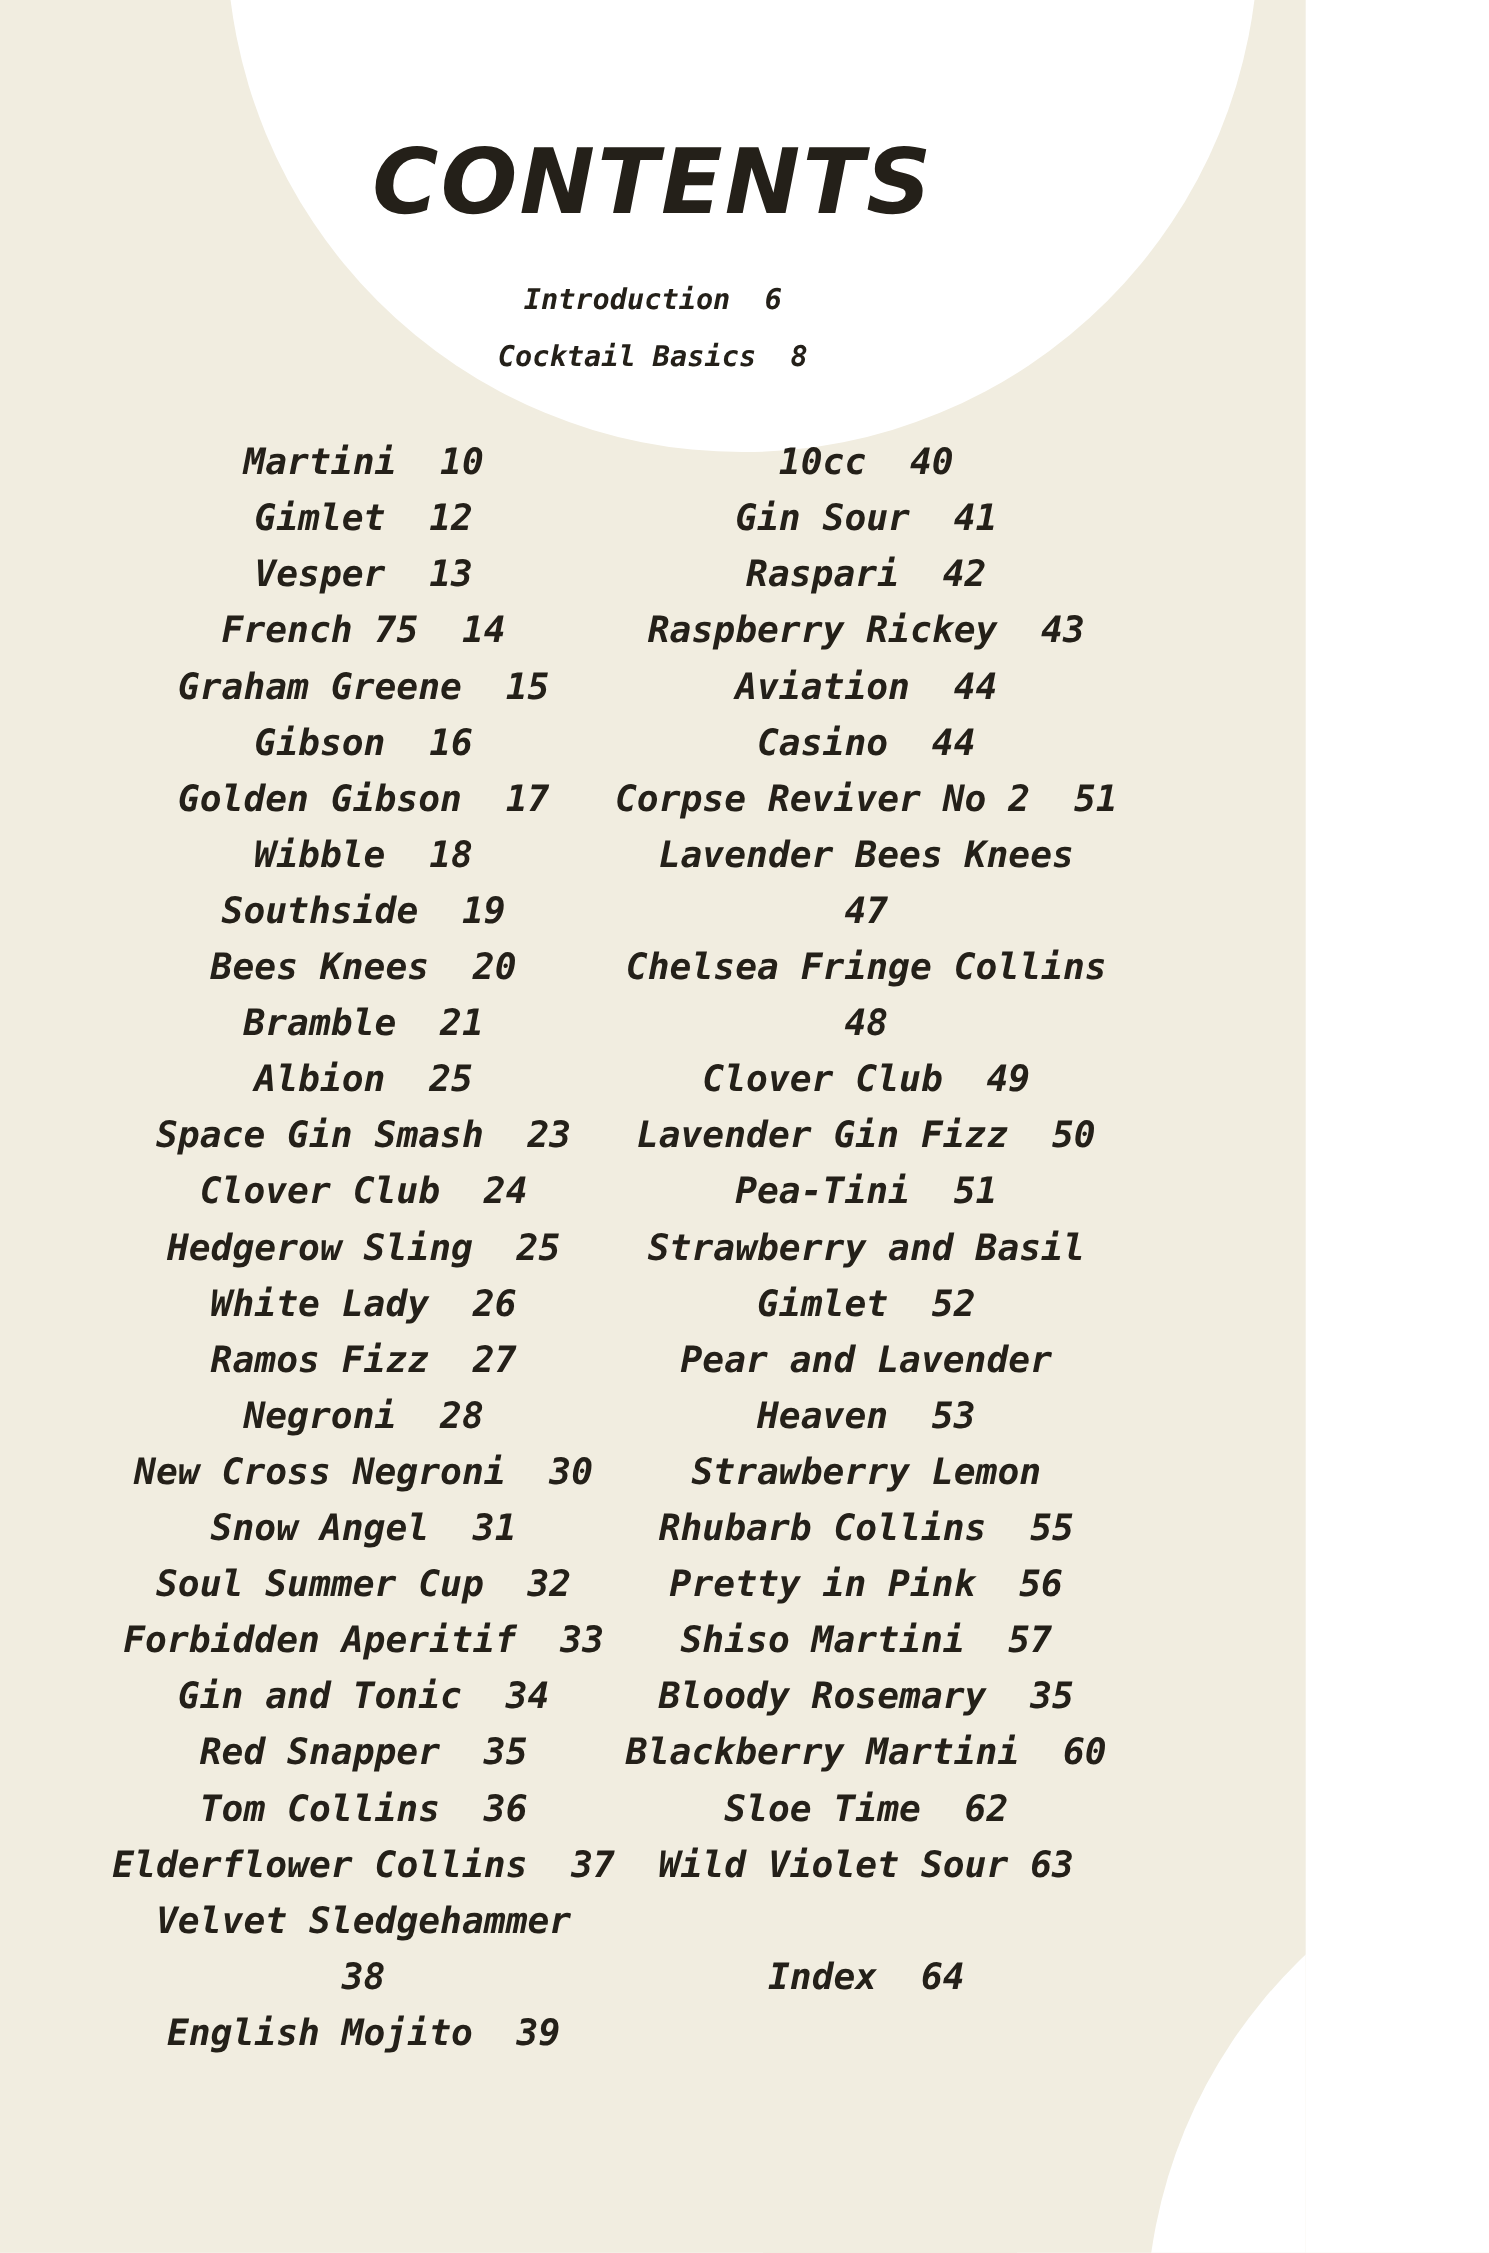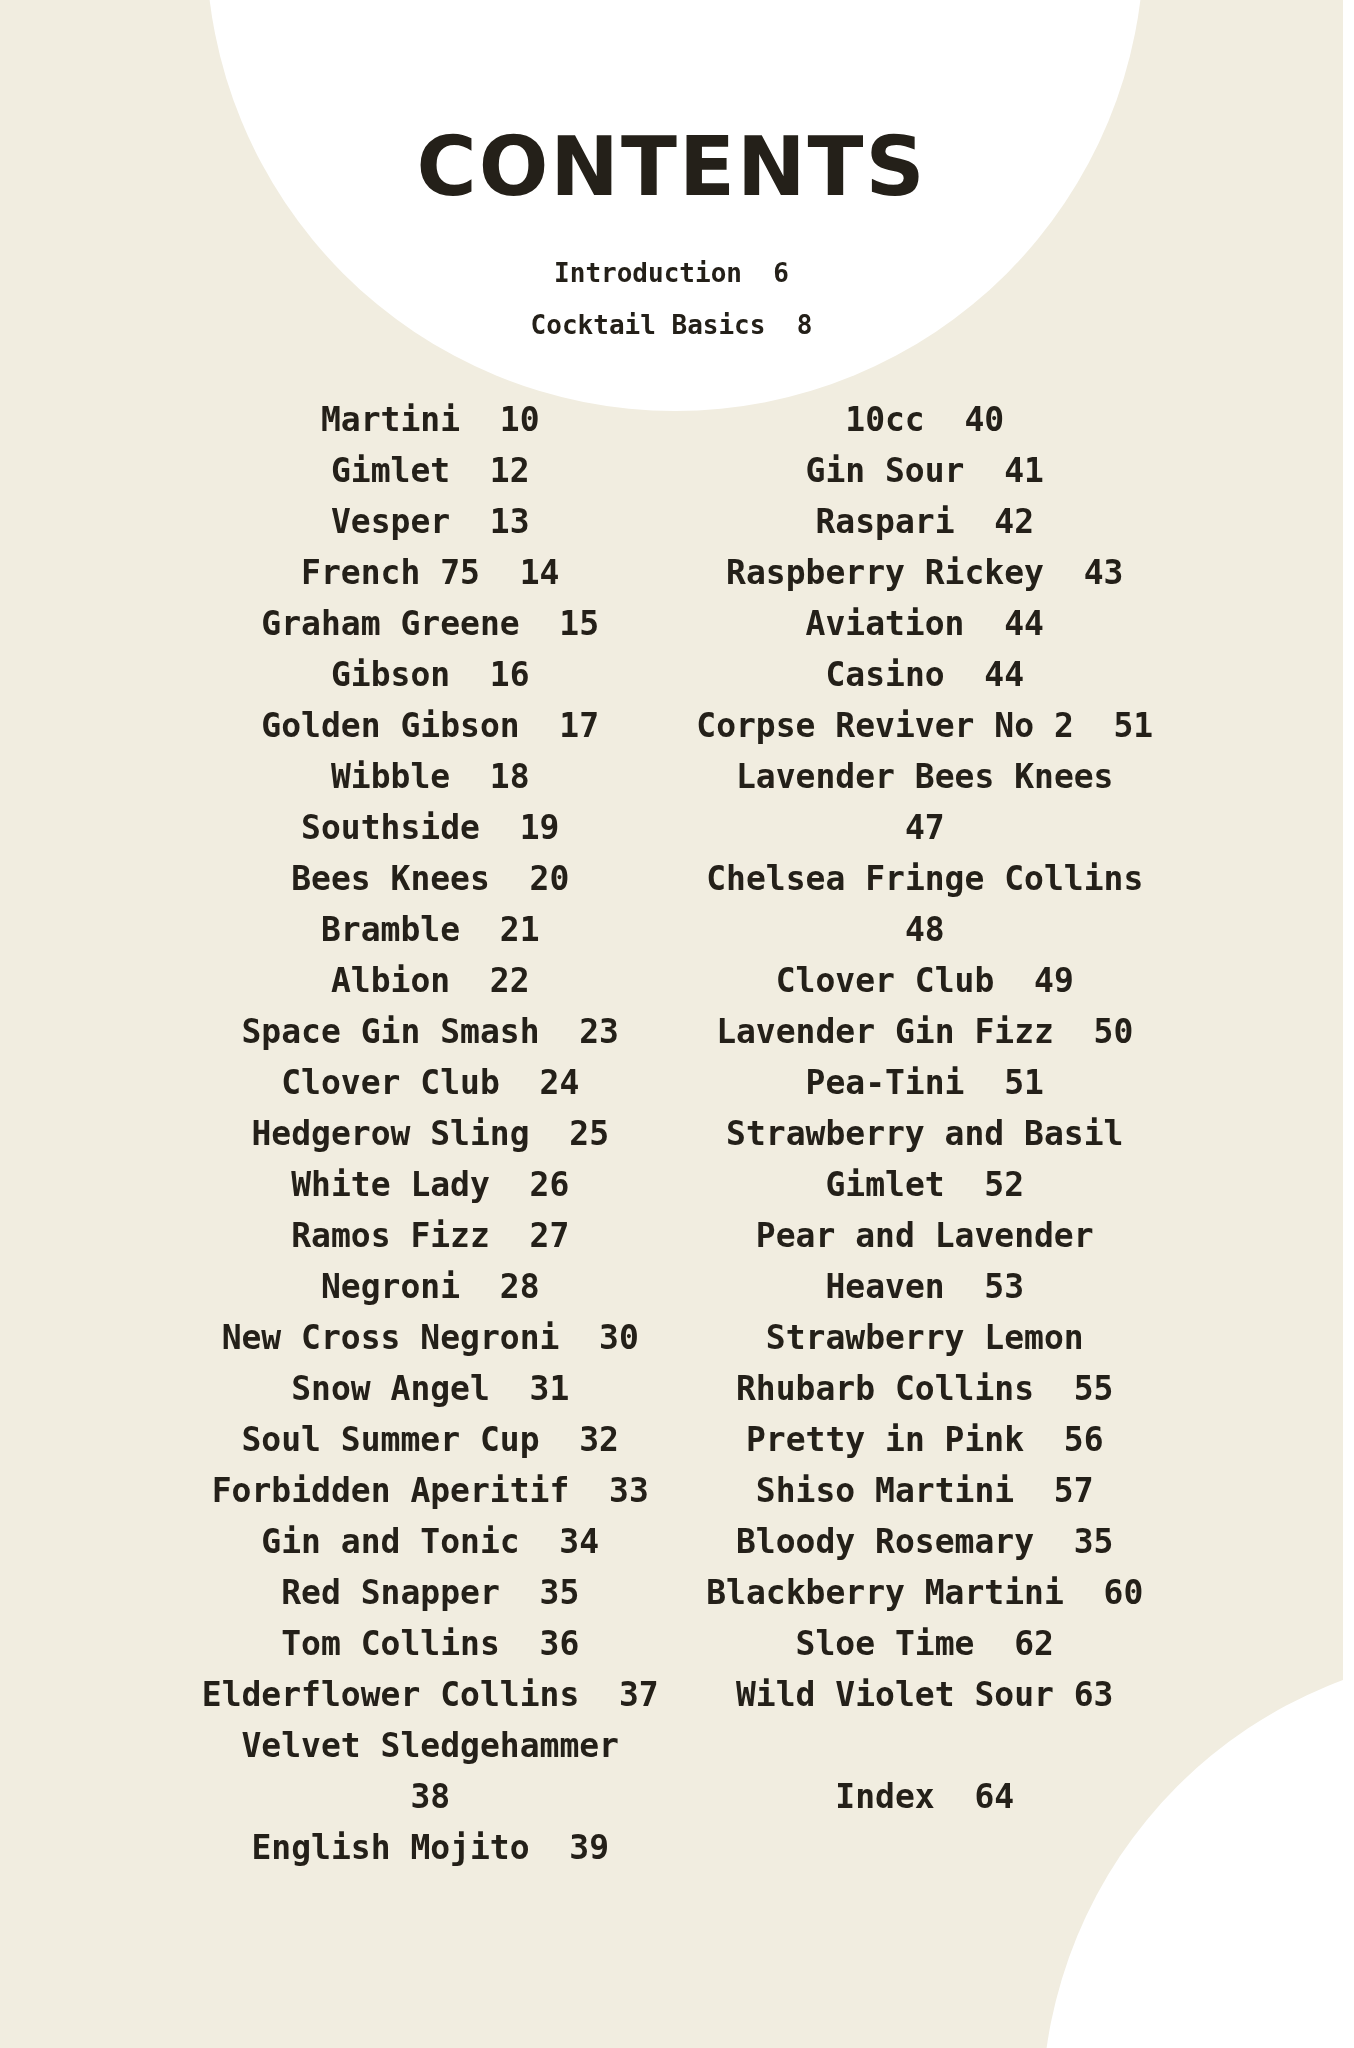--- a/index.html
+++ b/index.html
@@ -5,26 +5,27 @@
   :root {
     --bg: #f1ede0;
     --circle: #ffffff;
     --text: #242019;
   }
   * { margin: 0; padding: 0; box-sizing: border-box; }
   html, body { width: 1354px; height: 2048px; }
   body { overflow: hidden; }
   .page {
     position: relative;
-    width: 1343px;
+    width: 1187px;
     height: 2048px;
     background: var(--bg);
     overflow: hidden;
     font-family: "DejaVu Sans Mono", monospace;
     color: var(--text);
+    font-style: italic;
   }
   .circle {
     position: absolute;
     background: var(--circle);
     border-radius: 50%;
   }
   .circle-top {
     left: 206px;
     top: -527px;
     width: 938px;
@@ -103,21 +104,21 @@
         <div class="toc-line">Gimlet  12</div>
         <div class="toc-line">Vesper  13</div>
         <div class="toc-line">French 75  14</div>
         <div class="toc-line">Graham Greene  15</div>
         <div class="toc-line">Gibson  16</div>
         <div class="toc-line">Golden Gibson  17</div>
         <div class="toc-line">Wibble  18</div>
         <div class="toc-line">Southside  19</div>
         <div class="toc-line">Bees Knees  20</div>
         <div class="toc-line">Bramble  21</div>
-        <div class="toc-line">Albion  22</div>
+        <div class="toc-line">Albion  25</div>
         <div class="toc-line">Space Gin Smash  23</div>
         <div class="toc-line">Clover Club  24</div>
         <div class="toc-line">Hedgerow Sling  25</div>
         <div class="toc-line">White Lady  26</div>
         <div class="toc-line">Ramos Fizz  27</div>
         <div class="toc-line">Negroni  28</div>
         <div class="toc-line">New Cross Negroni  30</div>
         <div class="toc-line">Snow Angel  31</div>
         <div class="toc-line">Soul Summer Cup  32</div>
         <div class="toc-line">Forbidden Aperitif  33</div>

